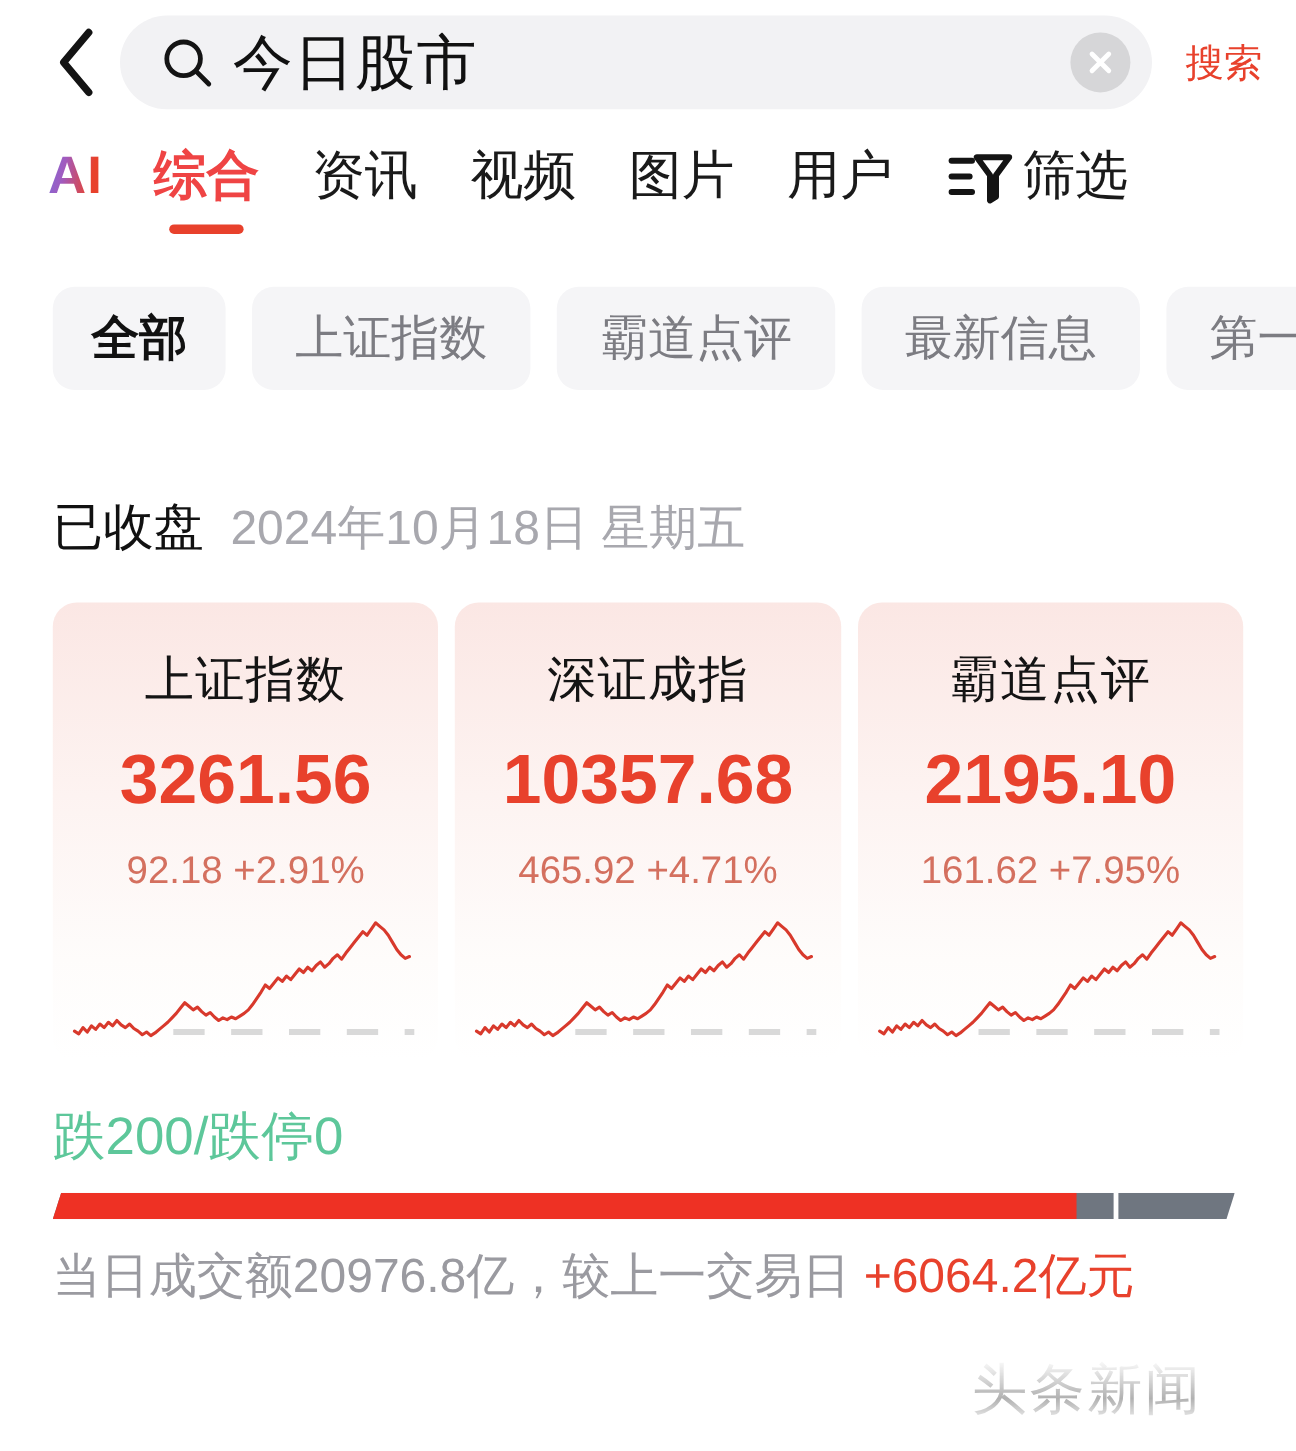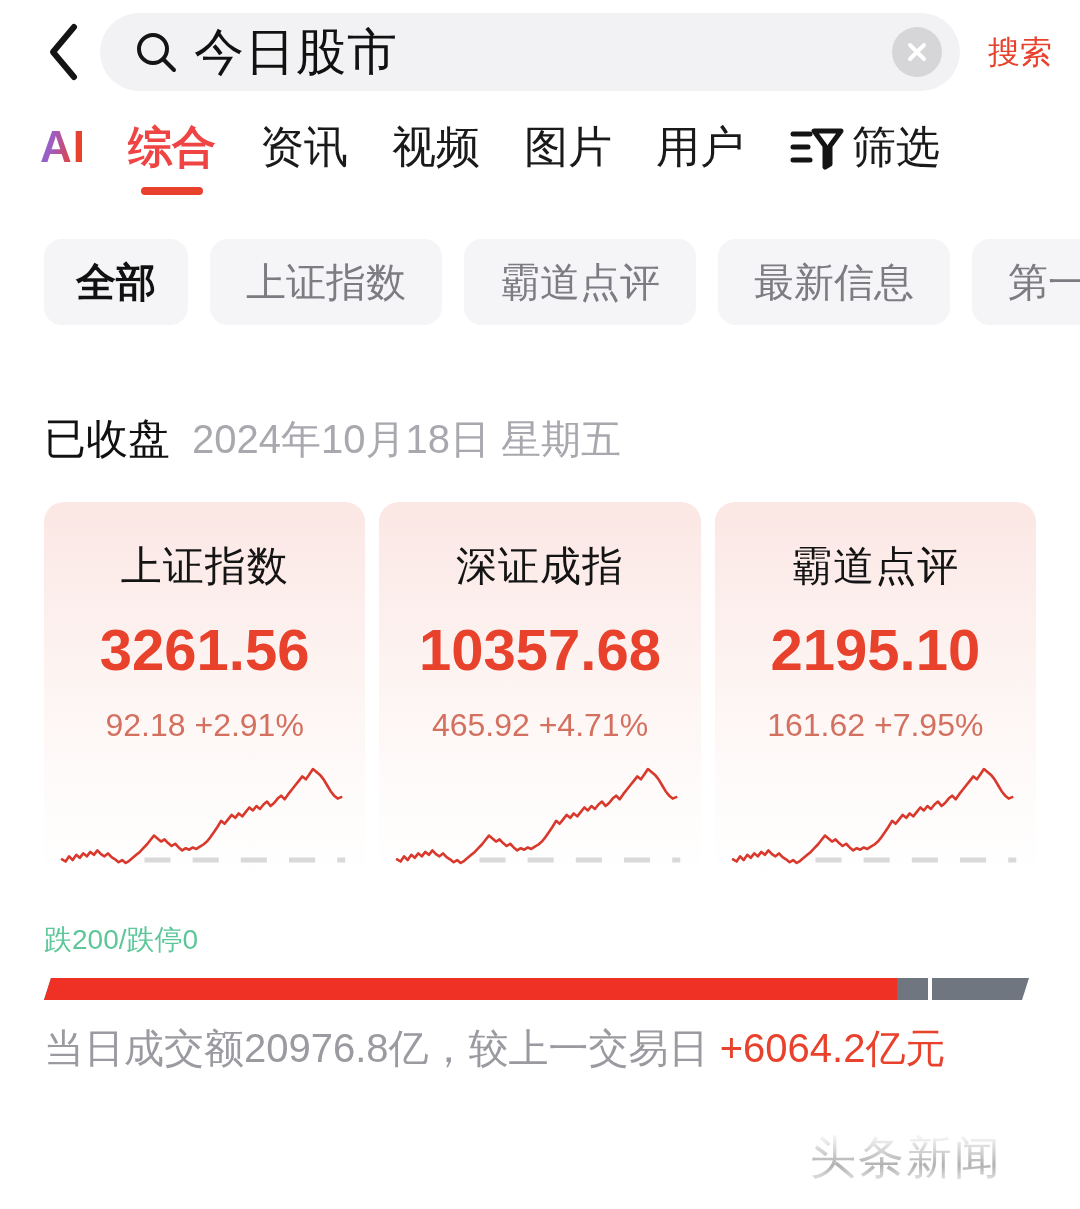--- a/index.html
+++ b/index.html
@@ -123,21 +123,21 @@
   }
   .card-chart { width: 100%; height: 118px; margin-top: 16px; }
   .card-chart svg { display: block; width: 100%; height: 100%; }
 
   
   .breadth-row {
     display: flex; justify-content: space-between; align-items: baseline;
     margin-top: 42px;
   }
   .breadth-up { font-size: 42px; color: #E8412C; line-height: 1; }
-  .breadth-down { font-size: 28px; color: #5DC79A; line-height: 1; }
+  .breadth-down { font-size: 44px; color: #5DC79A; line-height: 1; }
   .breadth-bar {
     position: relative; height: 22px; margin-top: 24px;
     display: flex; align-items: center;
   }
   .breadth-bar svg { display: block; width: 100%; height: 22px; }
 
   
   .turnover {
     margin-top: 26px; font-size: 40px; color: #9A9AA0;
     line-height: 1.1; white-space: nowrap;

